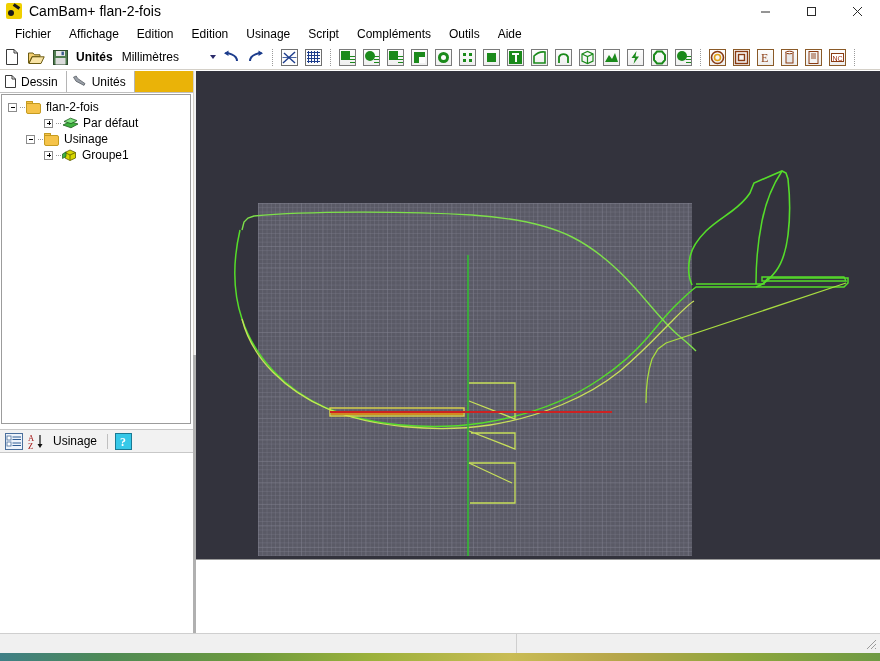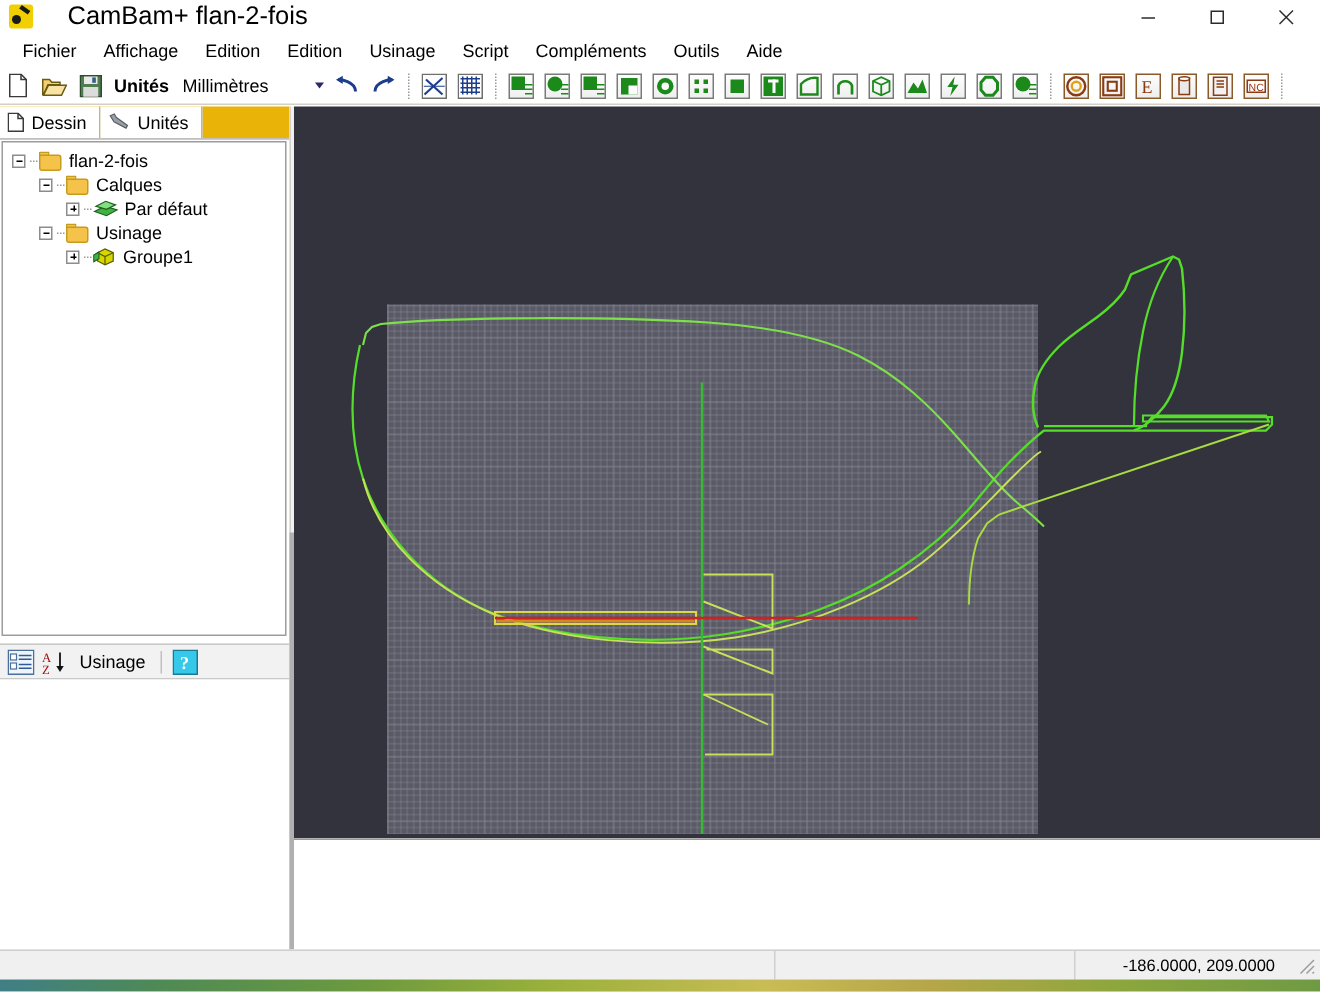--- a/index.html
+++ b/index.html
@@ -32,21 +32,21 @@
   #titlebar .app-icon::before {
     content: ""; position: absolute; left: 2px; top: 7px;
     width: 6px; height: 6px; border-radius: 50%; background: #1a1a1a;
   }
   #titlebar .app-icon::after {
     content: ""; position: absolute; left: 7px; top: 2px;
     width: 7px; height: 3px; background: #1a1a1a;
     transform: rotate(35deg);
   }
   #titlebar .title-text {
-    font-size: 17px; color: #000; white-space: nowrap; margin-left: 16px;
+    font-size: 14px; color: #000; white-space: nowrap;
   }
   .wbtns { position: absolute; right: 0; top: 0; height: 22px; display: flex; }
   .wbtn {
     width: 46px; height: 22px;
     display: flex; align-items: center; justify-content: center;
     font-size: 13px; color: #2b2b2b; line-height: 1;
   }
   .wbtn svg { display: block; }
 
   
@@ -560,29 +560,20 @@
       <div class="tnode" style="padding-left:6px;margin-top:4px;text-align:right;">
         <span class="tbox"></span>
         <span class="tdots"></span>
         <span class="folder">
             <i class="ft"></i>
             <i class="fb"></i>
           </span>
         <span>flan-2-fois</span>
       </div>
 
-      <div class="tnode" style="padding-left:24px;">
-        <span class="tbox"></span>
-        <span class="tdots"></span>
-        <span class="folder">
-            <i class="ft"></i>
-            <i class="fb"></i>
-          </span>
-        <span>Calques</span>
-      </div>
 
       <div class="tnode" style="padding-left:42px;">
         <span class="tbox plus"></span>
         <span class="tdots"></span>
         <span class="layericon">
           <svg width="17" height="13" viewBox="0 0 17 13">
             <path d="M1 8 L8 4.5 L16 7 L9 10.8 Z" fill="#3fb23f" stroke="#1d5c1d" stroke-width="0.8"></path>
             <path d="M2 4.5 L8.5 1.2 L15 3.6 L9 6.6 Z" fill="#7fe07f" stroke="#1d5c1d" stroke-width="0.8"></path>
           </svg>
         </span>
@@ -729,21 +720,20 @@
 
       <line x1="134" y1="341" x2="416" y2="341" stroke="#cc2222" stroke-width="1.8"></line>
     </svg>
   </div>
 
   <div id="whitearea"></div>
 
   <div id="statusbar">
     <div class="sb-cell c1"></div>
     <div class="sb-cell c2"></div>
-    <div class="sb-cell c3">-186.0000, 209.0000</div>
     <svg class="sb-grip" viewBox="0 0 14 14">
       <g stroke="#9a9a9a" stroke-width="1">
         <line x1="12" y1="3" x2="3" y2="12"></line>
         <line x1="12" y1="7" x2="7" y2="12"></line>
         <line x1="12" y1="11" x2="11" y2="12"></line>
       </g>
     </svg>
   </div>
 
   <div id="desktop"></div>

